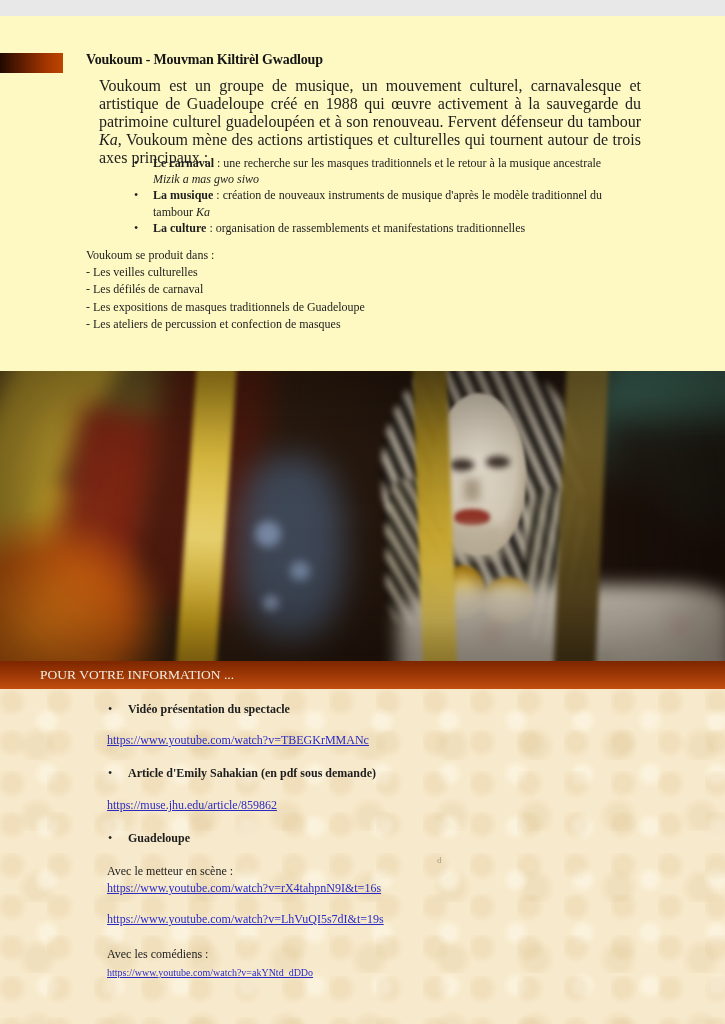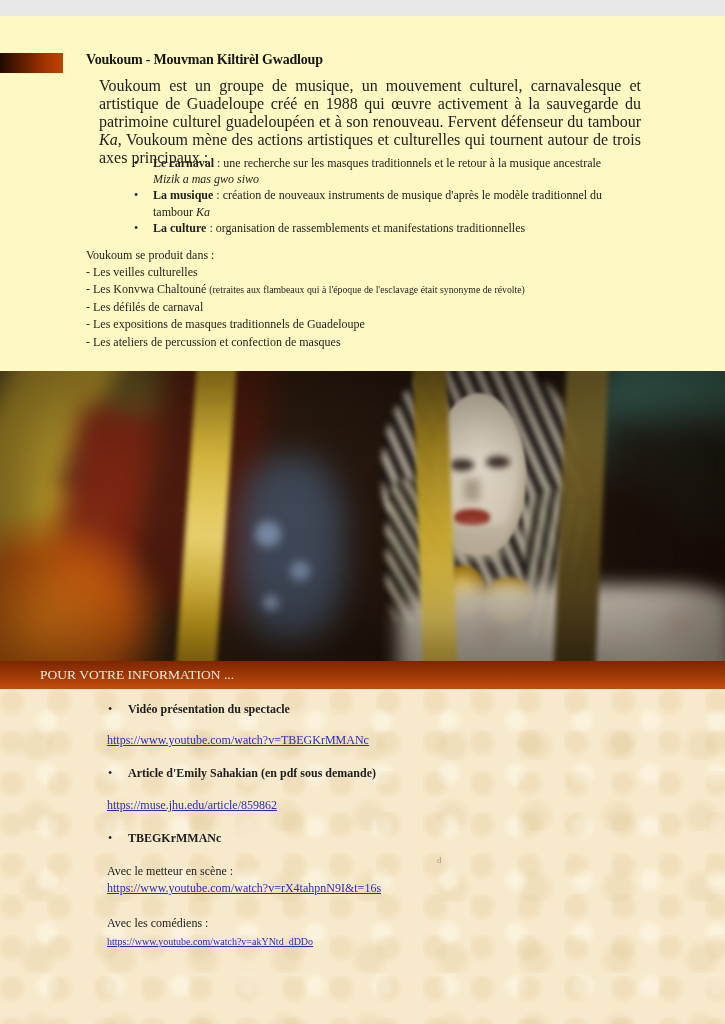--- a/index.html
+++ b/index.html
@@ -130,21 +130,20 @@
 
   <ul class="axes">
     <li><span class="dot">•</span><span class="b">Le carnaval</span><span> : une recherche sur les masques traditionnels et le retour à la musique ancestrale </span><i>Mizik a mas gwo siwo</i></li>
     <li><span class="dot">•</span><span class="b">La musique</span><span> : création de nouveaux instruments de musique d'après le modèle traditionnel du tambour </span><i>Ka</i></li>
     <li><span class="dot">•</span><span class="b">La culture</span><span> : organisation de rassemblements et manifestations traditionnelles</span><i></i></li>
   </ul>
 
   <div class="produit">
     <div>Voukoum se produit dans :</div>
     <div><span>- Les veilles culturelles</span><span class="small"></span></div>
-    <div><span>- Les Konvwa Chaltouné </span><span class="small">(retraites aux flambeaux qui à l'époque de l'esclavage était synonyme de révolte)</span></div>
     <div><span>- Les défilés de carnaval</span><span class="small"></span></div>
     <div><span>- Les expositions de masques traditionnels de Guadeloupe</span><span class="small"></span></div>
     <div><span>- Les ateliers de percussion et confection de masques</span><span class="small"></span></div>
   </div>
 
   <div class="photo">
     <div class="ph-l-olive"></div>
     <div class="ph-l-yellow"></div>
     <div class="ph-l-yellow2"></div>
     <div class="ph-red"></div>
@@ -180,24 +179,25 @@
     <span class="banner-label">POUR VOTRE INFORMATION ...</span>
   </div>
 
   <div class="beige">
     <div class="info-row mt13"><span class="dot">•</span><span class="b">Vidéo présentation du spectacle</span></div>
     <a class="lnk mt16" href="#">https://www.youtube.com/watch?v=TBEGKrMMANc</a>
 
     <div class="info-row mt18"><span class="dot">•</span><span class="b">Article d'Emily Sahakian (en pdf sous demande)</span></div>
     <a class="lnk mt17" href="#">https://muse.jhu.edu/article/859862</a>
 
-    <div class="info-row mt18"><span class="dot">•</span><span class="b">TBEGKrMMANc</span></div>
+    <div class="info-row mt18"><span class="dot">•</span><span class="b">Guadeloupe</span></div>
 
     <div class="lbl mt18">Avec le metteur en scène :</div>
     <a class="lnk mt2" href="#">https://www.youtube.com/watch?v=rX4tahpnN9I&amp;t=16s</a>
+    <a class="lnk mt16" href="#">https://www.youtube.com/watch?v=LhVuQI5s7dI&amp;t=19s</a>
 
     <div class="lbl mt20">Avec les comédiens :</div>
     <a class="lnk lnk-sm mt5" href="#">https://www.youtube.com/watch?v=akYNtd_dDDo</a>
   </div>
 
   <span class="ghost-d">d</span>
 
 </div>
 
 </body></html>

